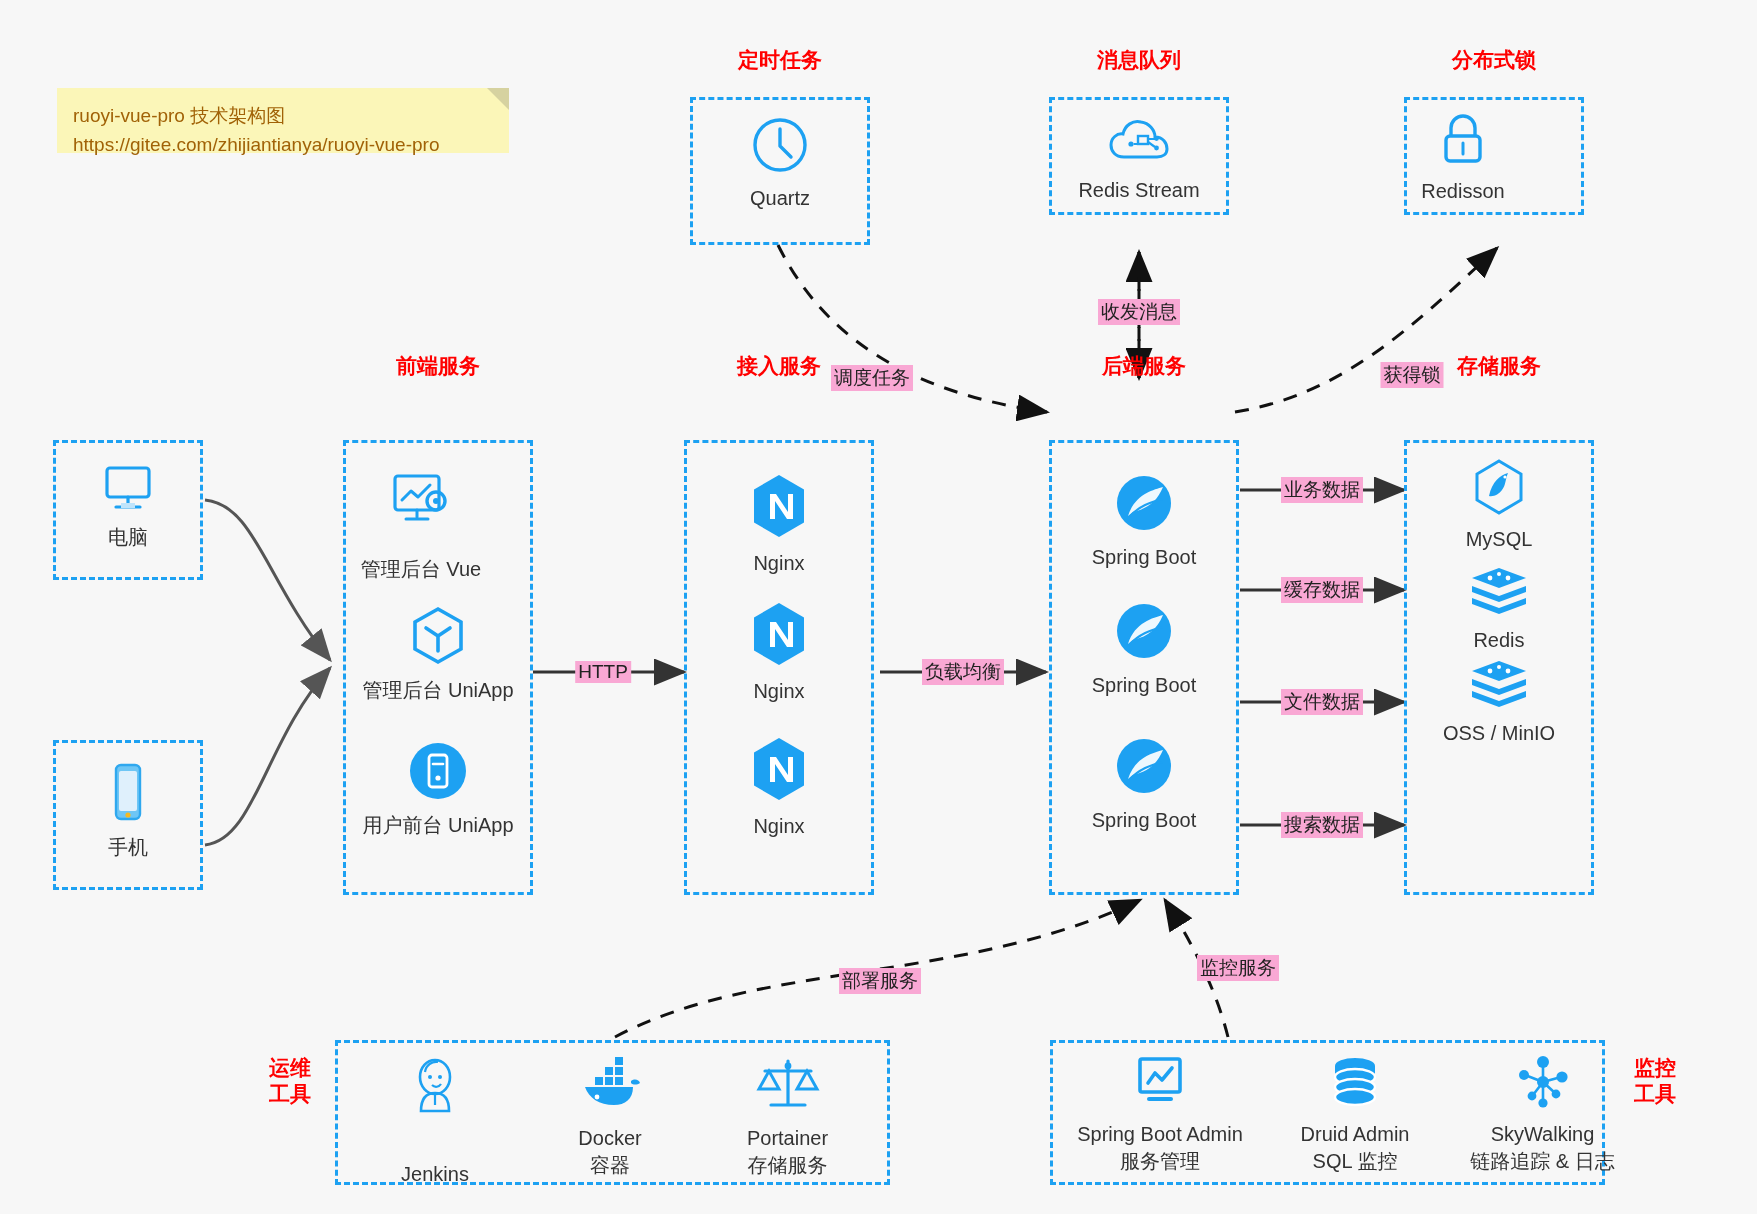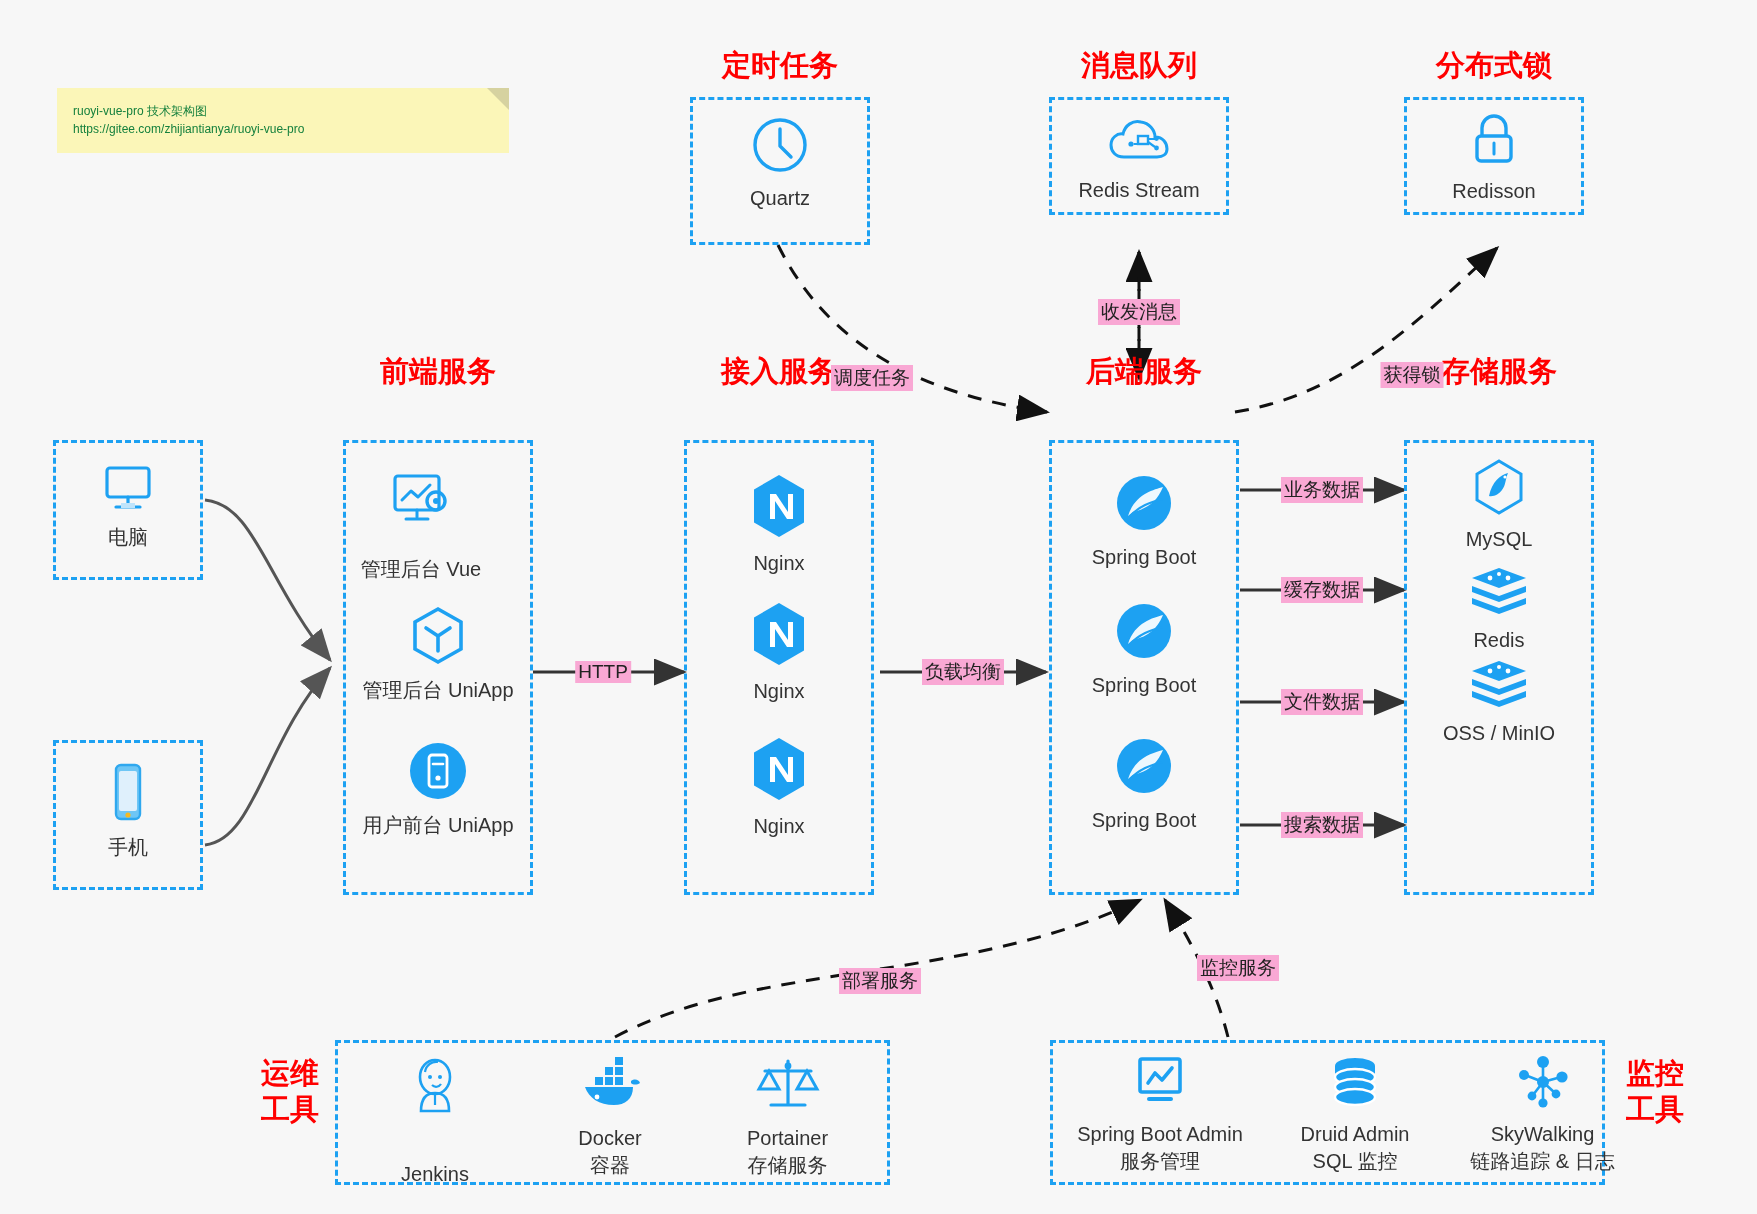--- a/index.html
+++ b/index.html
@@ -10,31 +10,31 @@
     overflow:hidden;
     position:relative;
   }
   #stage{position:absolute;left:0;top:0;width:1757px;height:1214px;}
   svg.layer{position:absolute;left:0;top:0;width:1757px;height:1214px;pointer-events:none;}
 
   .note{
     position:absolute;left:57px;top:88px;width:452px;height:65px;
     background:#fbf6b8;
     padding:14px 16px 0 16px;box-sizing:border-box;
-    font-size:12px;color:#15803d;line-height:1.5;
+    font-size:19px;color:#a16207;line-height:1.5;
   }
   .note .corner{
     position:absolute;right:0;top:0;width:0;height:0;
     border-left:22px solid transparent;border-top:22px solid #d6d2a0;
   }
   .note div{white-space:nowrap;}
 
   .grp{position:absolute;border:3px dashed #1da1f2;background:transparent;box-sizing:border-box;}
   .grp-title{
-    position:absolute;color:#ff0000;font-weight:bold;font-size:29px;
+    position:absolute;color:#ff0000;font-weight:bold;font-size:21px;
     text-align:center;white-space:nowrap;
   }
   .grp-title.side{line-height:1.25;}
 
   .node{position:absolute;display:flex;flex-direction:column;align-items:center;justify-content:flex-start;}
   .node .lbl{font-size:20px;color:#333;text-align:center;line-height:1.35;white-space:nowrap;margin-top:6px;}
   .node .lbl2{font-size:20px;color:#333;text-align:center;line-height:1.35;white-space:nowrap;}
 
   .edge-label{
     position:absolute;font-size:19px;color:#222;background:#f9a8d4;
@@ -116,21 +116,21 @@
         <path d="M25.6,29 L30,29 M40,24 L47,24 M40,27 L47,32" stroke="#1da1f2" stroke-width="2.2" fill="none"></path>
         <circle cx="48.5" cy="23.5" r="2.4" fill="#1da1f2"></circle>
         <circle cx="48.5" cy="33" r="2.4" fill="#1da1f2"></circle>
       </svg>
     </span>
     <span class="lbl">Redis Stream</span>
   </div>
 
   <div class="grp-title" style="left:1404px;top:46px;width:180px;">分布式锁</div>
   <div class="grp" style="left:1404px;top:97px;width:180px;height:118px;"></div>
-  <div class="node" style="left:1404px;top:110px;width:180px;">
+  <div class="node" style="left:1373px;top:110px;width:180px;">
     <span class="ic">
       <svg width="54" height="58" viewBox="0 0 54 58">
         <path d="M15,26 L15,18 A12,12 0 0,1 39,18 L39,26" fill="none" stroke="#1da1f2" stroke-width="3.4"></path>
         <rect x="10" y="26" width="34" height="25" rx="4" fill="none" stroke="#1da1f2" stroke-width="3.4"></rect>
         <path d="M27,33 L27,44" stroke="#1da1f2" stroke-width="3" stroke-linecap="round"></path>
       </svg>
     </span>
     <span class="lbl">Redisson</span>
   </div>
 

